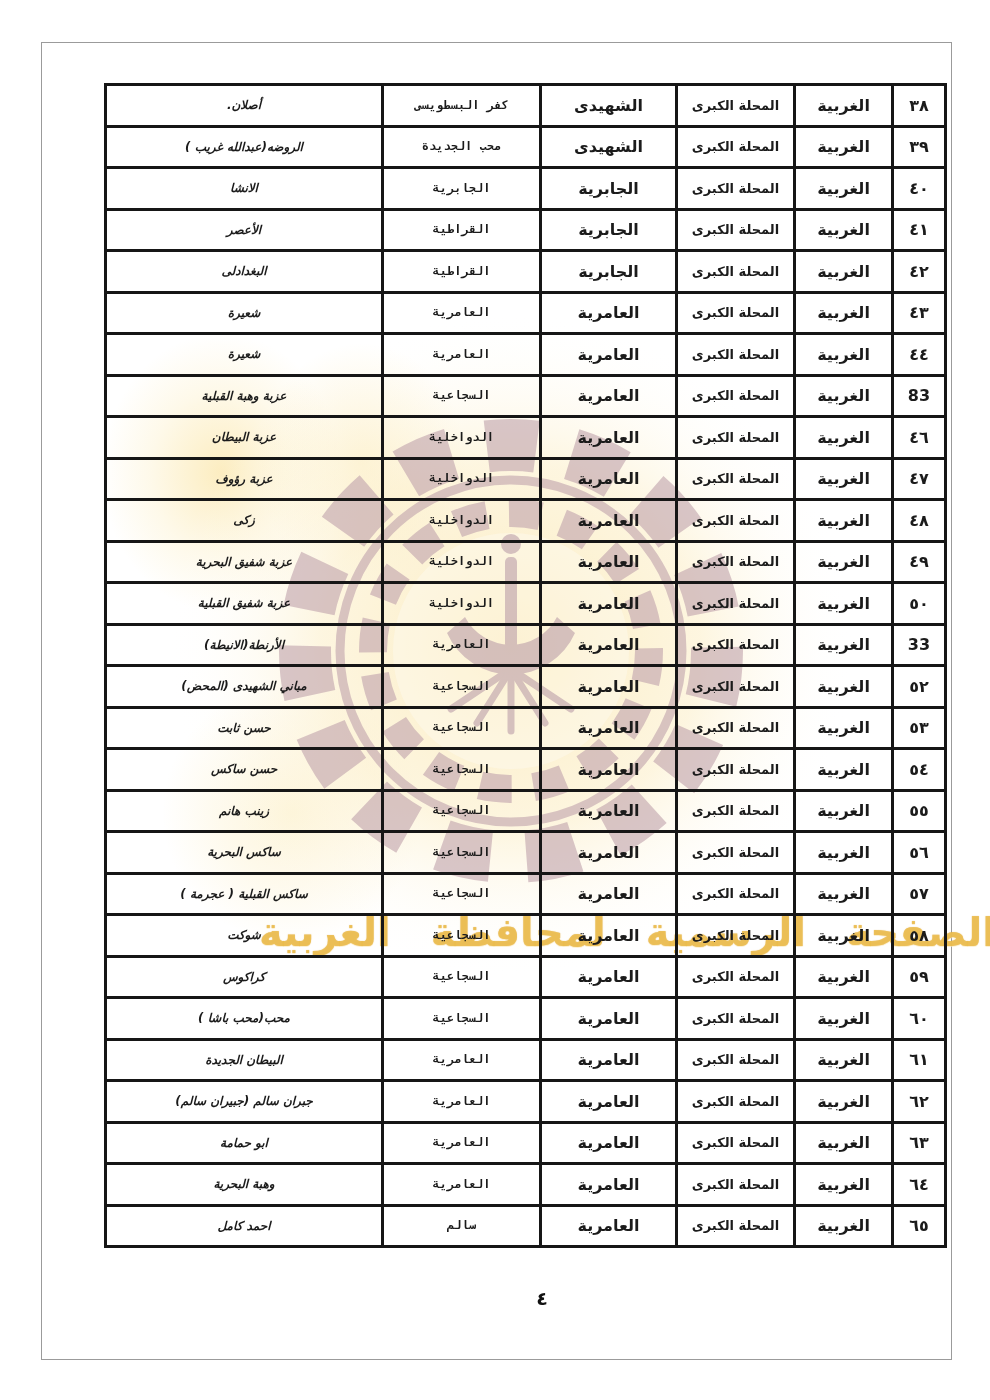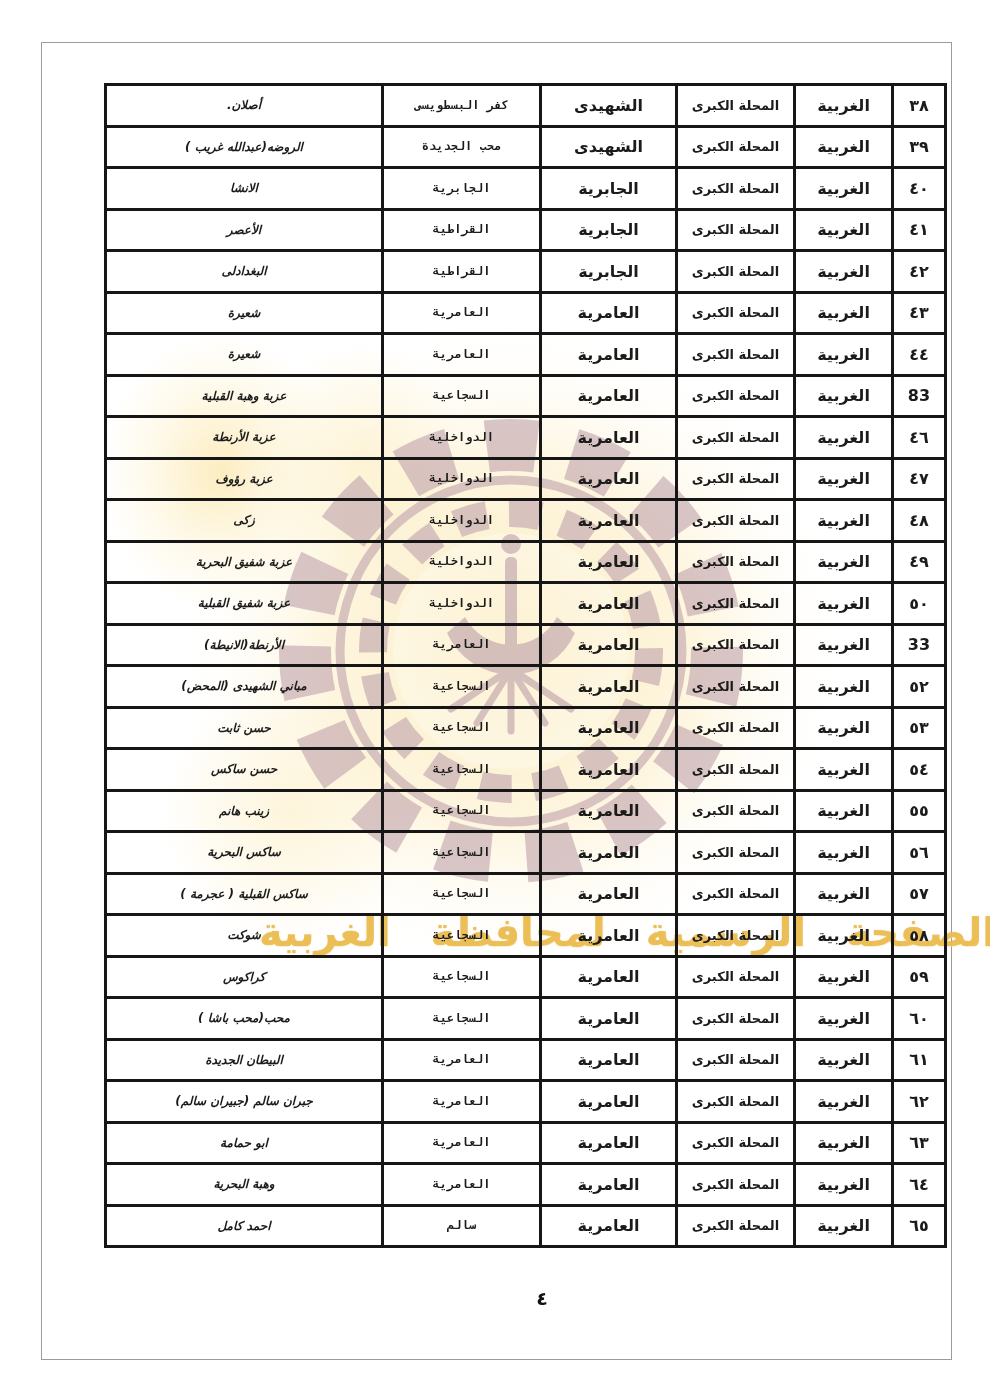--- a/index.html
+++ b/index.html
@@ -214,21 +214,21 @@
             <td class="col-district">العامرية</td>
             <td class="col-unit">السجاعية</td>
             <td class="col-name">عزبة وهبة القبلية</td>
           </tr>
           <tr>
             <td class="col-num">٤٦</td>
             <td class="col-governorate">الغربية</td>
             <td class="col-city">المحلة الكبرى</td>
             <td class="col-district">العامرية</td>
             <td class="col-unit">الدواخلية</td>
-            <td class="col-name">عزبة الأرنطة</td>
+            <td class="col-name">عزبة البيطان</td>
           </tr>
           <tr>
             <td class="col-num">٤٧</td>
             <td class="col-governorate">الغربية</td>
             <td class="col-city">المحلة الكبرى</td>
             <td class="col-district">العامرية</td>
             <td class="col-unit">الدواخلية</td>
             <td class="col-name">عزبة رؤوف</td>
           </tr>
           <tr>

